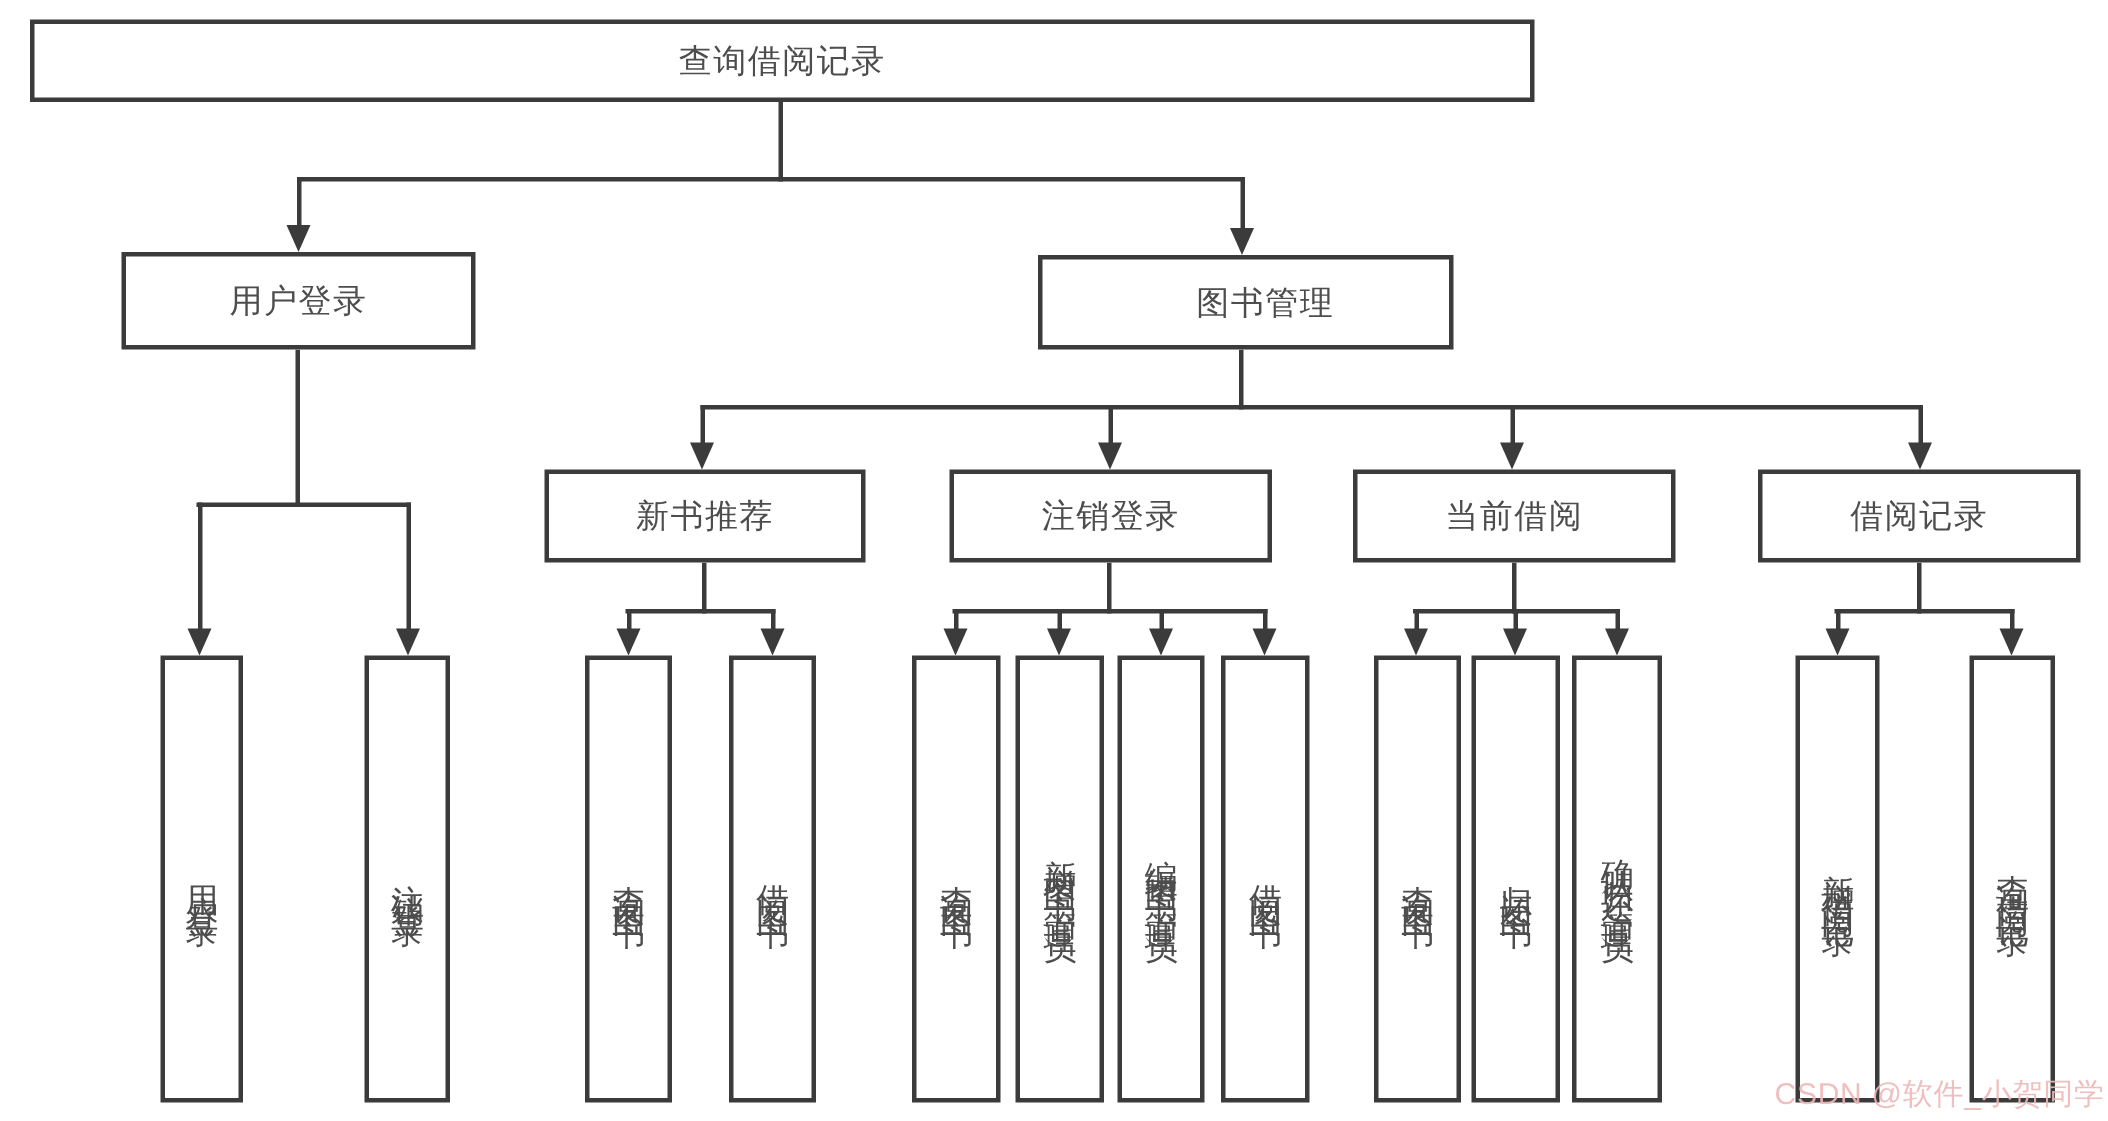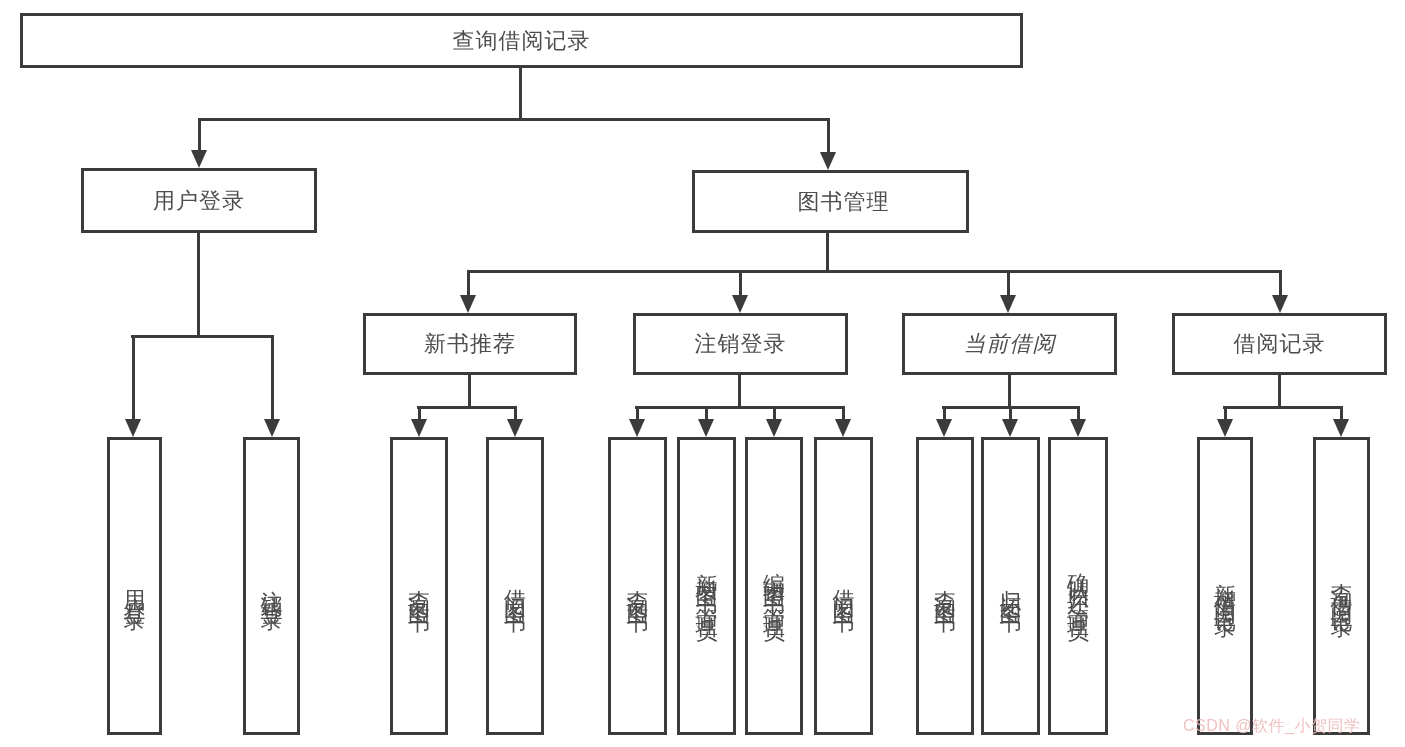--- a/index.html
+++ b/index.html
@@ -36,21 +36,21 @@
   .line-h{height:3px;}
   .arrow-head{
     position:absolute;width:0;height:0;
     border-left:8px solid transparent;
     border-right:8px solid transparent;
     border-top:18px solid var(--line,#3b3b3b);
   }
   .watermark{
     position:absolute;
     left:1183px;top:716px;
-    font-size:16px;
+    font-size:20px;
     letter-spacing:0.5px;
     color:var(--wm,#eeb9b9);
     opacity:0.9;
     z-index:10;
     white-space:nowrap;
   }
 </style>
 </head>
 <body>
 
@@ -116,21 +116,21 @@
     </div>
     <div class="node" style="left: 692px; top: 170px; width: 277px; height: 63px; padding-left: 26px;">
       <span class="label">图书管理</span>
     </div>
     <div class="node" style="left: 363px; top: 313px; width: 214px; height: 62px;">
       <span class="label">新书推荐</span>
     </div>
     <div class="node" style="left: 633px; top: 313px; width: 215px; height: 62px;">
       <span class="label">注销登录</span>
     </div>
-    <div class="node" style="left: 902px; top: 313px; width: 215px; height: 62px; font-style: italic;">
+    <div class="node" style="left: 902px; top: 313px; width: 215px; height: 62px;">
       <span class="label">当前借阅</span>
     </div>
     <div class="node" style="left: 1172px; top: 313px; width: 215px; height: 62px; align-items: center;">
       <span class="label">借阅记录</span>
     </div>
     <div class="node vbox" style="left: 107px; top: 437px; width: 55px; height: 298px;">
       <span class="label">用户登录</span>
     </div>
     <div class="node vbox" style="left: 243px; top: 437px; width: 57px; height: 298px;">
       <span class="label">注销登录</span>

